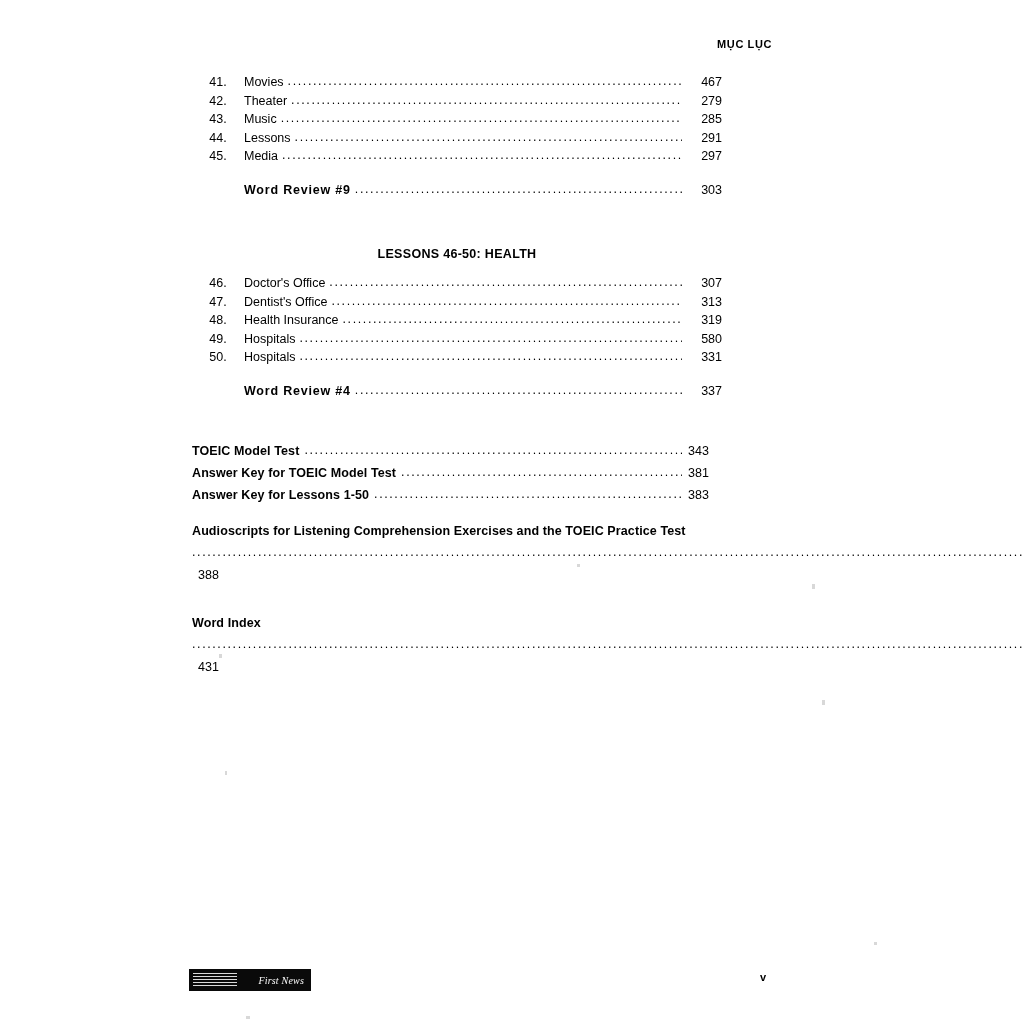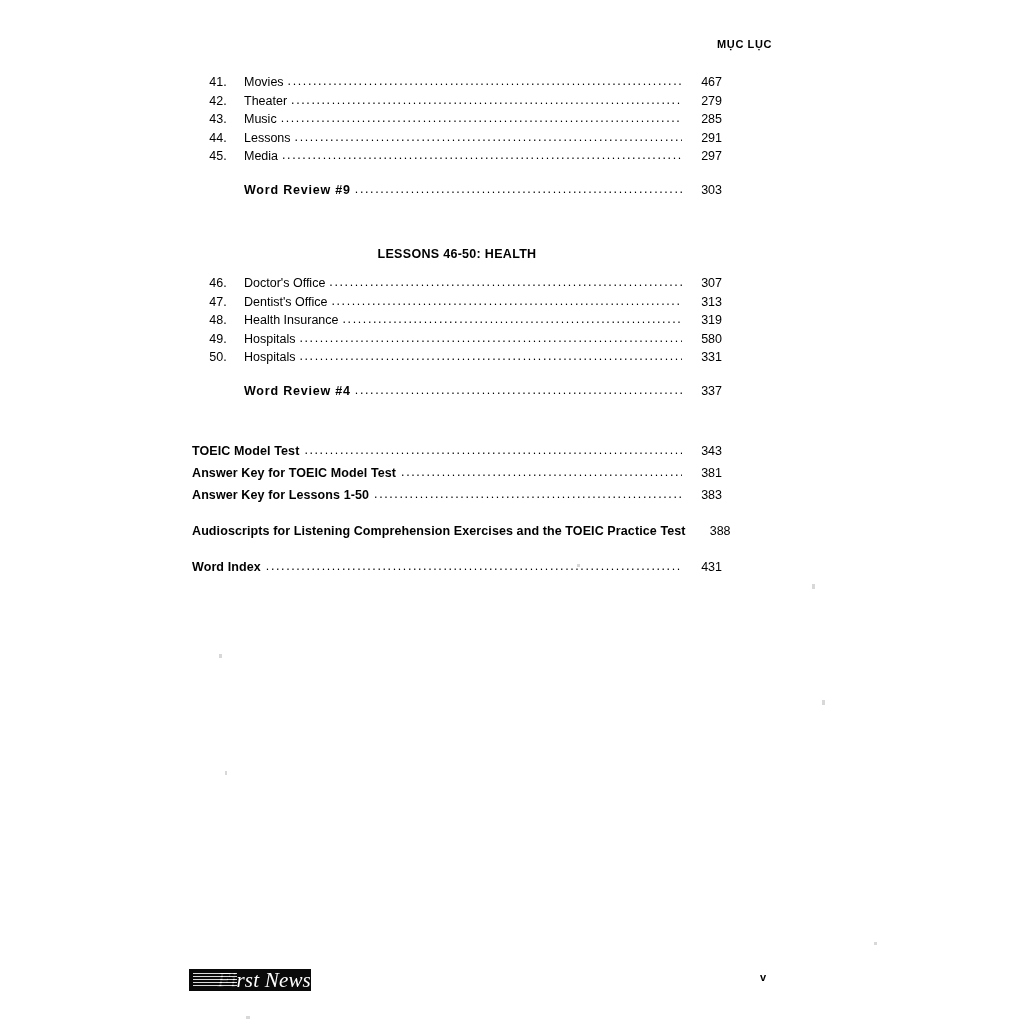--- a/index.html
+++ b/index.html
@@ -118,45 +118,47 @@
   .bm-entry .dots {
     flex: 1 1 auto;
     overflow: hidden;
     white-space: nowrap;
     letter-spacing: 1.6px;
     position: relative;
     top: -1px;
   }
   .bm-entry .page-num {
     flex: 0 0 34px;
-    text-align: right;
+    text-align: left;
     padding-left: 6px;
     font-weight: normal;
   }
   .bm-entry.spaced {
     margin-top: 14px;
+    flex-direction: column;
   }
 
   
   .logo {
     position: absolute;
     left: 189px;
     top: 969px;
     width: 122px;
     height: 22px;
     background: #0a0a0a;
     display: flex;
     align-items: center;
     justify-content: flex-end;
   }
   .logo .logo-text {
     color: #ffffff;
     font-family: "Liberation Serif", serif;
     font-style: italic;
-    font-size: 21px;
+    font-size: 10px;
+    padding-right: 7px;
     letter-spacing: 0.2px;
   }
   .logo .logo-bars {
     position: absolute;
     left: 4px;
     top: 4px;
     width: 44px;
     height: 14px;
     background:
       repeating-linear-gradient(to bottom,

